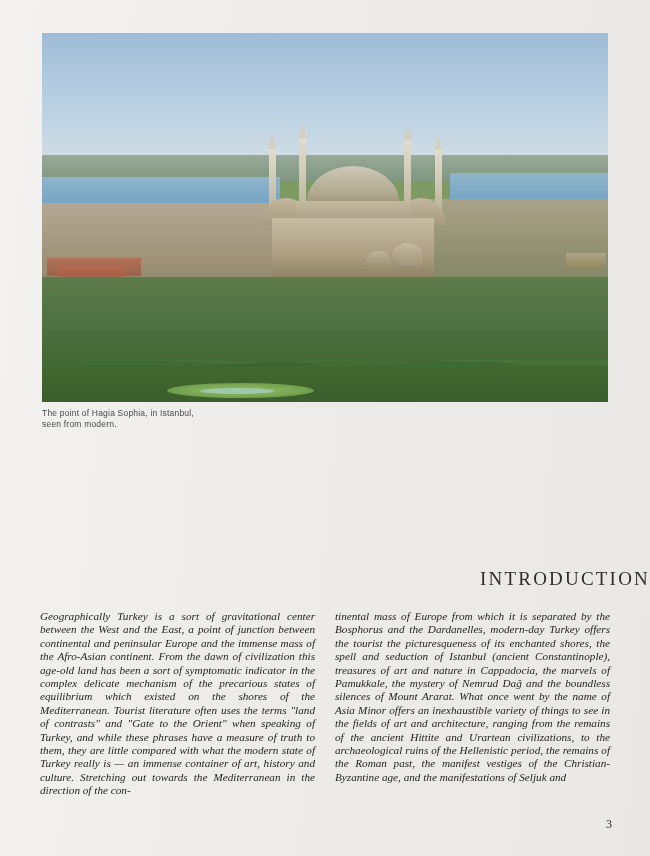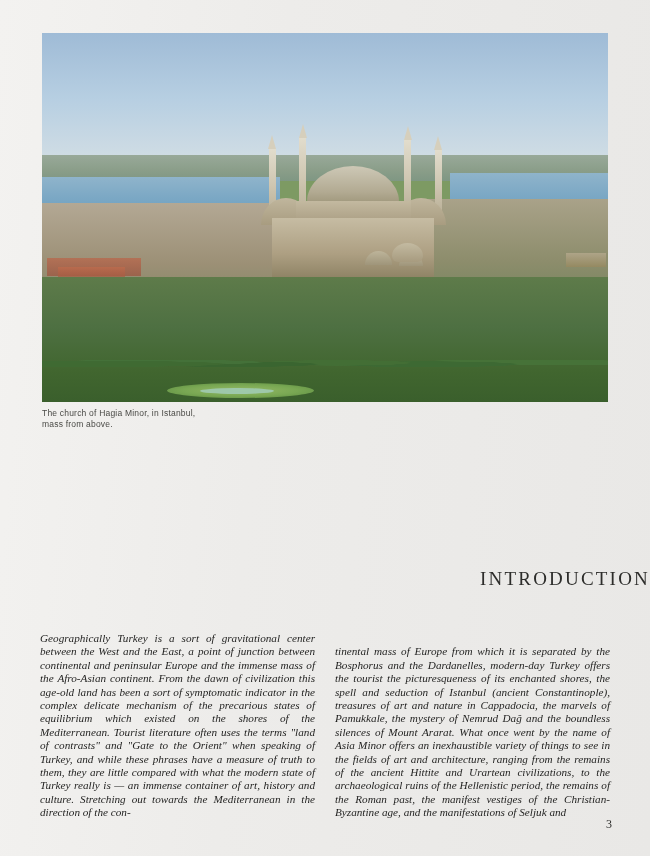--- a/index.html
+++ b/index.html
@@ -244,25 +244,24 @@
     font-family: "Liberation Serif", serif;
     font-size: 19px;
     letter-spacing: 2.2px;
     color: #2d2d2b;
   }
 
   
   .columns {
     position: absolute;
     left: 40px;
-    top: 632px;
+    top: 610px;
     width: 570px;
     display: flex;
     gap: 20px;
-    align-items: flex-end;
   }
   .col {
     width: 275px;
     font-family: "Liberation Serif", serif;
     font-style: italic;
     font-size: 11.2px;
     line-height: 13.4px;
     color: #1f1f1e;
     text-align: justify;
   }
@@ -315,22 +314,22 @@
 
       <div class="foreground">
         <div class="treeline"></div>
         <div class="garden"></div>
         <div class="pool"></div>
       </div>
     </div>
   </div>
 
   <div class="caption">
-    <div>The church of Hagia Minor, in Istanbul,</div>
-    <div>mass from above.</div>
+    <div>The point of Hagia Sophia, in Istanbul,</div>
+    <div>seen from modern.</div>
   </div>
 
   <div class="intro-heading">INTRODUCTION</div>
 
   <div class="columns">
     <div class="col">
       <p>Geographically Turkey is a sort of gravitational center between the West and the East, a point of junction between continental and peninsular Europe and the immense mass of the Afro-Asian continent. From the dawn of civilization this age-old land has been a sort of symptomatic indicator in the complex delicate mechanism of the precarious states of equilibrium which existed on the shores of the Mediterranean. Tourist literature often uses the terms "land of contrasts" and "Gate to the Orient" when speaking of Turkey, and while these phrases have a measure of truth to them, they are little compared with what the modern state of Turkey really is — an immense container of art, history and culture. Stretching out towards the Mediterranean in the direction of the con-</p>
     </div>
     <div class="col">
       <p>tinental mass of Europe from which it is separated by the Bosphorus and the Dardanelles, modern-day Turkey offers the tourist the picturesqueness of its enchanted shores, the spell and seduction of Istanbul (ancient Constantinople), treasures of art and nature in Cappadocia, the marvels of Pamukkale, the mystery of Nemrud Dağ and the boundless silences of Mount Ararat. What once went by the name of Asia Minor offers an inexhaustible variety of things to see in the fields of art and architecture, ranging from the remains of the ancient Hittite and Urartean civilizations, to the archaeological ruins of the Hellenistic period, the remains of the Roman past, the manifest vestiges of the Christian-Byzantine age, and the manifestations of Seljuk and</p>

